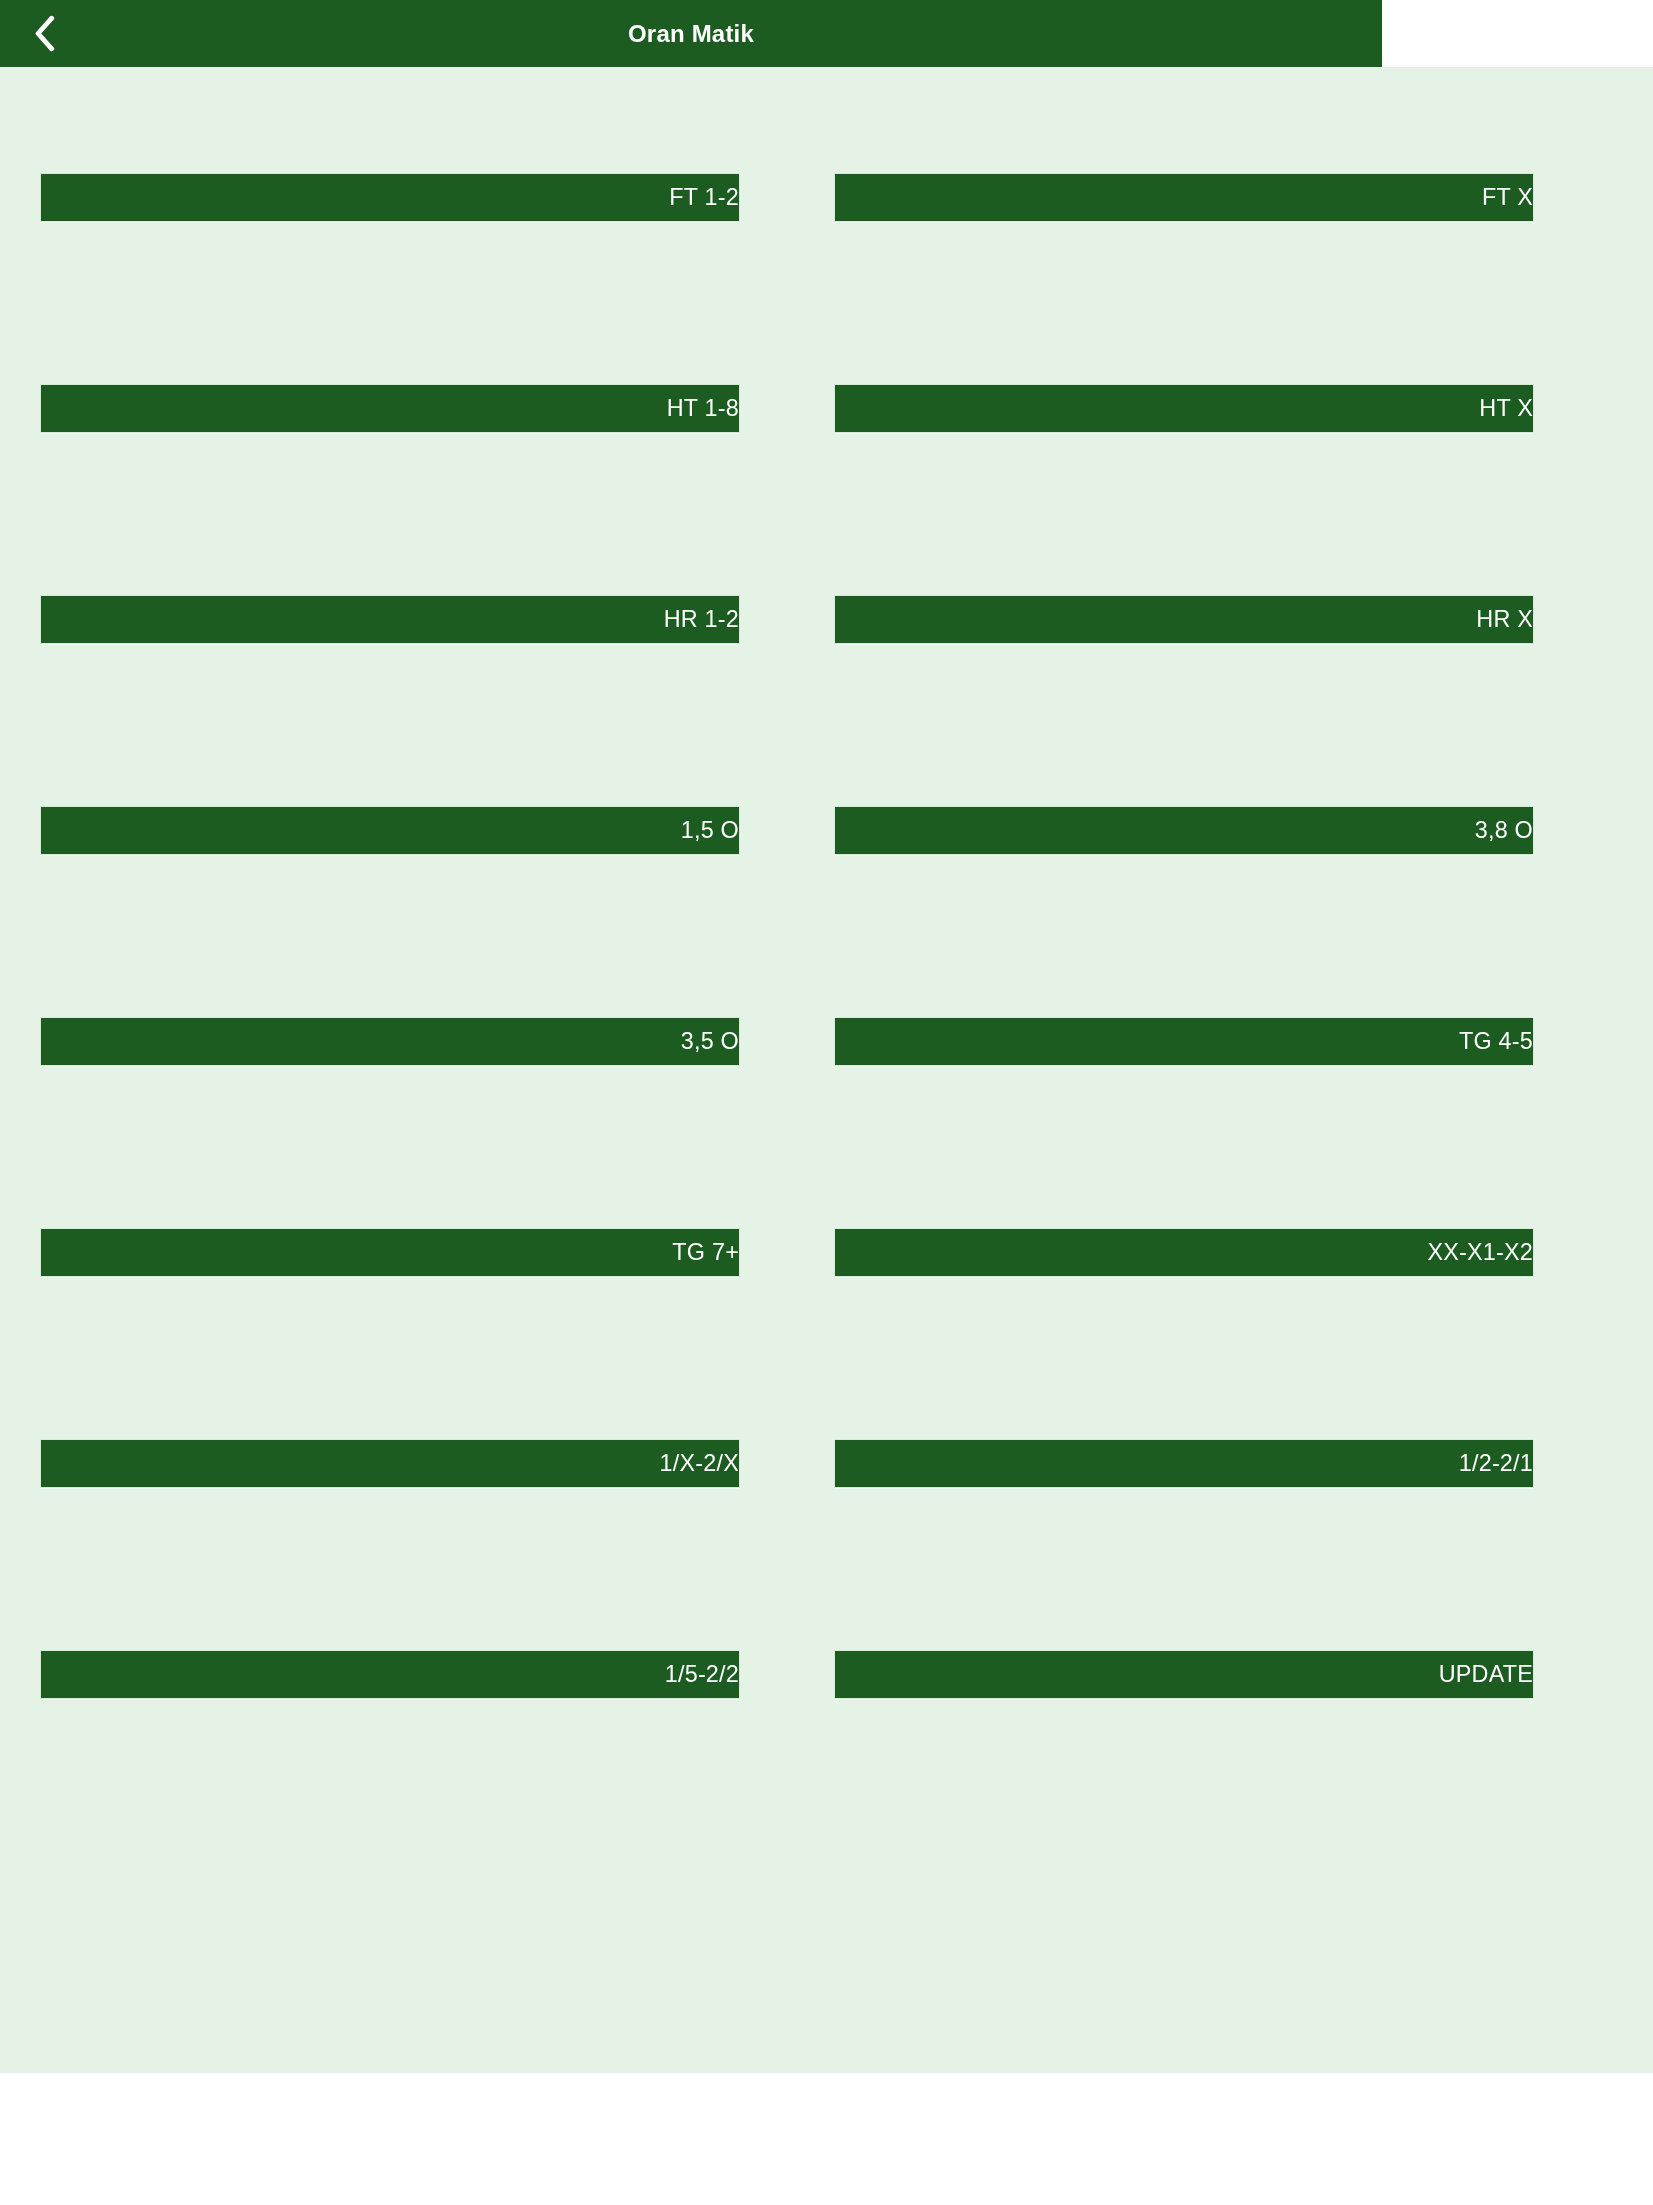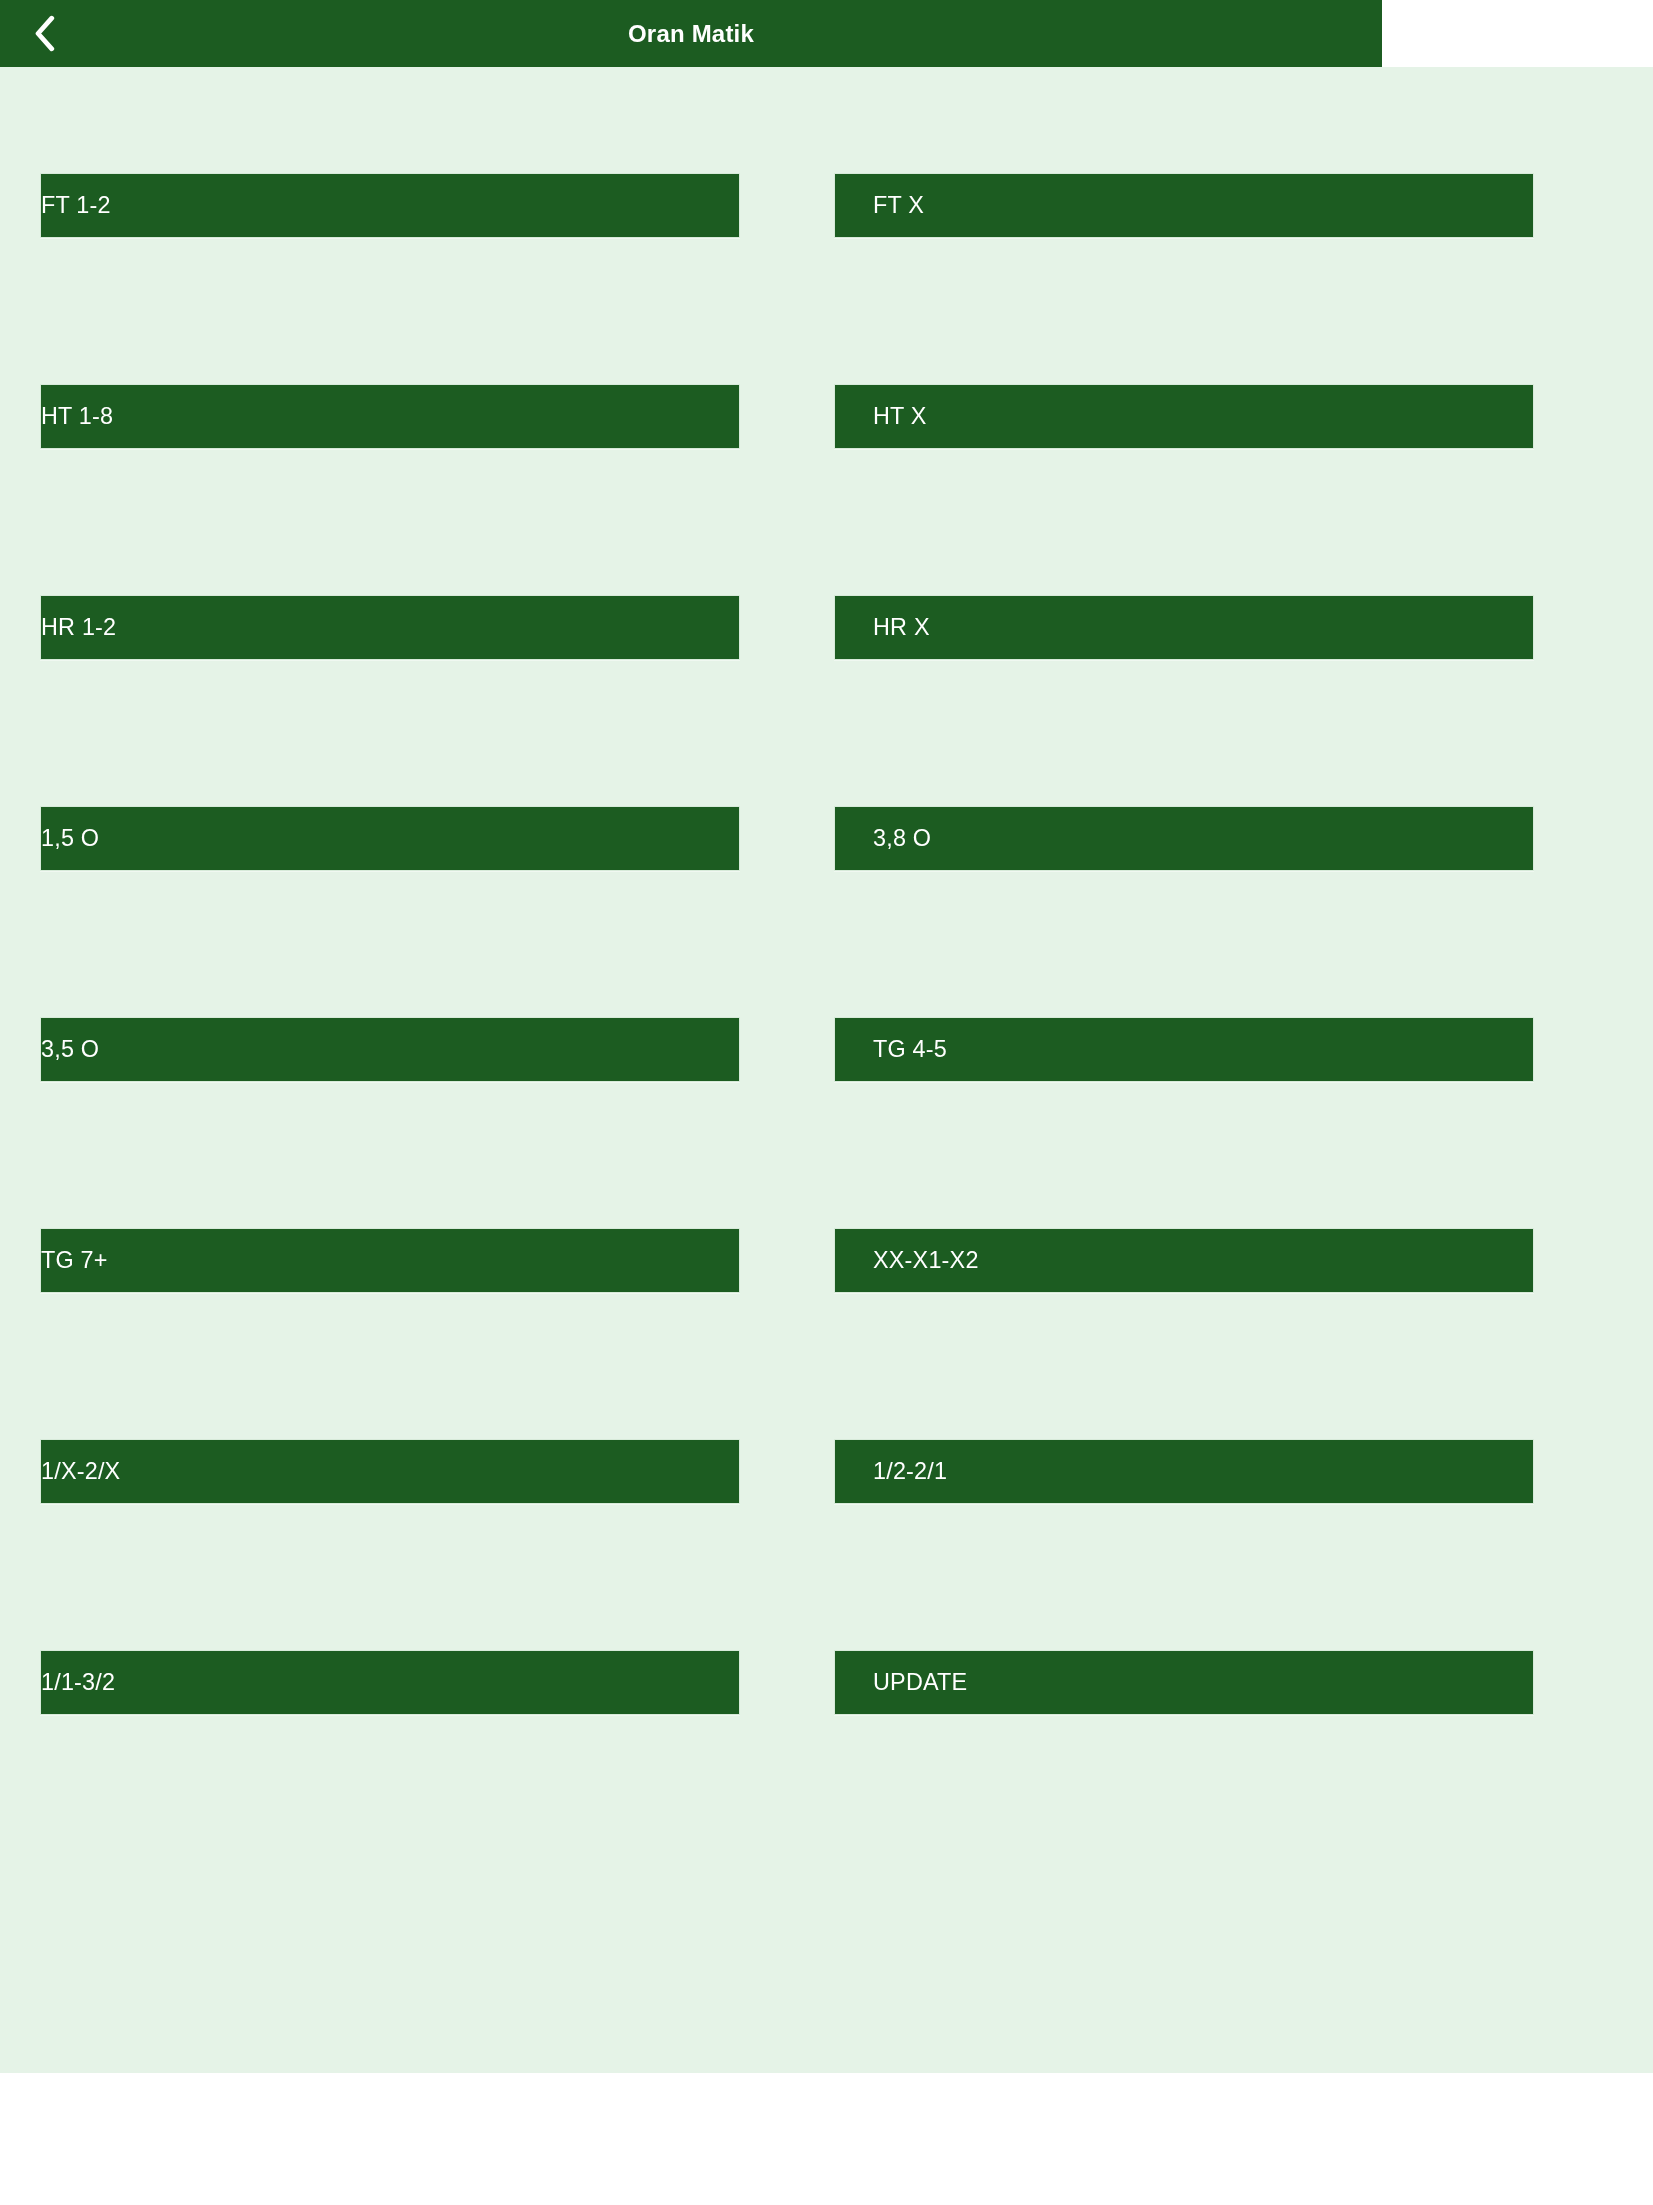--- a/index.html
+++ b/index.html
@@ -92,27 +92,27 @@
     height: 211px;
     width: 1653px;
   }
   .row:first-child {
     padding-top: 0;
   }
 
   .cell {
     position: absolute;
     top: 106px;              
-    height: 65px;
+    height: 49px;
     box-sizing: border-box;
     background: #1c5c21;
     border: 1.6px solid #d7ead9;
     display: flex;
     align-items: center;
-    justify-content: flex-start;
+    justify-content: flex-end;
     cursor: pointer;
     padding: 0;
     font-family: "Liberation Sans", sans-serif;
     box-shadow: 0 0.8px 0 rgba(255,255,255,0.55);
   }
   .cell.left  { left: 40px;   width: 700px; }
   .cell.right { left: 834px; width: 700px; padding-left: 38px; }
 
   .cell-label {
     color: #ffffff;
@@ -203,21 +203,21 @@
         <div class="row">
           <button class="cell left">
             <span class="cell-label">1/X-2/X</span>
           </button>
           <button class="cell right">
             <span class="cell-label">1/2-2/1</span>
           </button>
         </div>
         <div class="row">
           <button class="cell left">
-            <span class="cell-label">1/1-3/2</span>
+            <span class="cell-label">1/5-2/2</span>
           </button>
           <button class="cell right">
             <span class="cell-label">UPDATE</span>
           </button>
         </div>
       </div>
   </div>
 
   <div class="bottom-blank"></div>
 </div>

